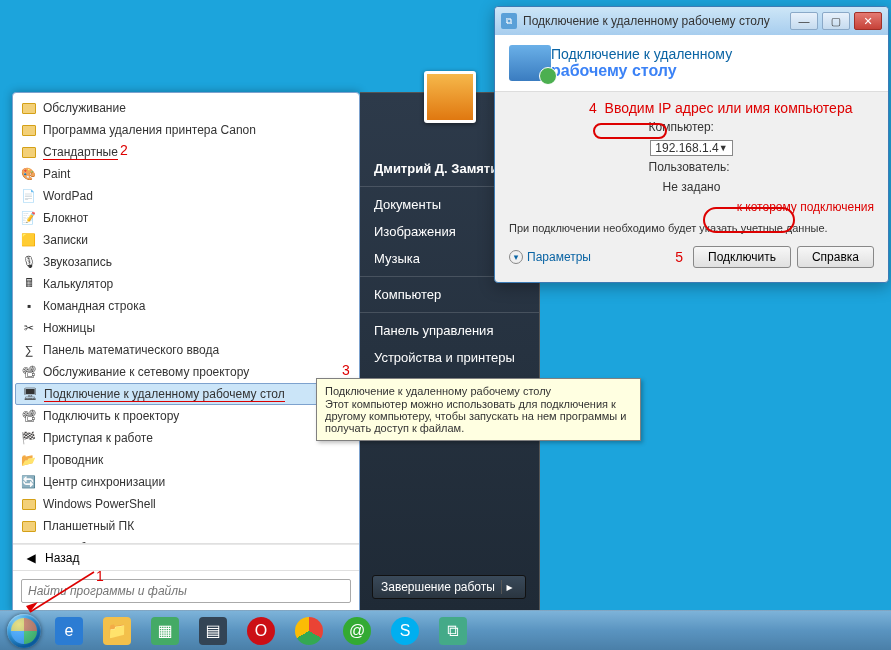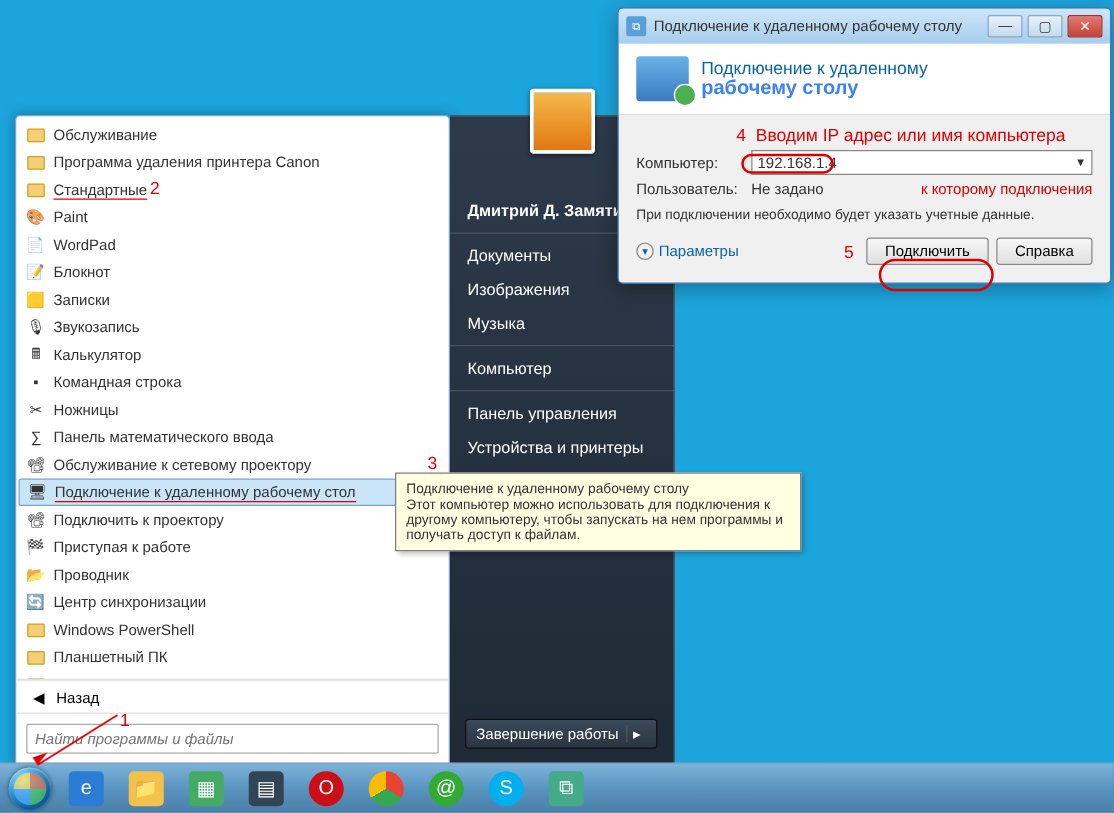--- a/index.html
+++ b/index.html
@@ -30,28 +30,28 @@
 .tooltip { position: absolute; left: 316px; top: 378px; width: 325px; background: #ffffe1; border: 1px solid #808080; padding: 6px 8px; font-size: 11px; color: #333; box-shadow: 2px 2px 4px rgba(0,0,0,.25); z-index: 20; }
 .tooltip-title { font-weight: 400; margin-bottom: 1px; }
 
 
 .rdp { position: absolute; left: 494px; top: 6px; width: 395px; background: #f0f0f0; border: 1px solid #3c7bb5; border-radius: 4px; box-shadow: 0 4px 16px rgba(0,0,0,.3); }
 .rdp-title { height: 28px; background: linear-gradient(#cde6f7, #a7cdee); display: flex; align-items: center; padding: 0 6px; font-size: 12px; color: #333; border-radius: 4px 4px 0 0; }
 .rdp-title-ico { width: 16px; height: 16px; margin-right: 6px; background: #5aa0d8; border-radius: 2px; display:inline-flex;align-items:center;justify-content:center;color:#fff;font-size:9px; }
 .rdp-winbtns { margin-left: auto; display: flex; gap: 4px; }
 .rdp-winbtn { width: 28px; height: 18px; background: linear-gradient(#e8f1fb,#c5dbef); border: 1px solid #8aa9c8; border-radius: 2px; display: flex; align-items: center; justify-content: center; font-size: 11px; cursor: pointer; }
 .rdp-winbtn.close { background: linear-gradient(#e47a72,#c64238); color: #fff; border-color: #a03028; }
-.rdp-head { display: flex; align-items: center; gap: 10px; padding: 10px 14px; background: #fff; border-bottom: 1px solid #ddd; }
+.rdp-head { display: flex; align-items: center; gap: 0; padding: 10px 14px; background: #fff; border-bottom: 1px solid #ddd; }
 .rdp-head-ico { width: 42px; height: 36px; background: linear-gradient(#6ab0e8,#3a7cc0); border-radius: 3px; position: relative; }
 .rdp-head-ico::after { content:""; position:absolute; right:-6px; bottom:-4px; width:16px; height:16px; background:#4caf50; border-radius:50%; border:1px solid #fff; }
 .rdp-head-text { flex: 1; }
 .rdp-head-text .line1 { color: #0a64a4; font-size: 14px; }
 .rdp-head-text .line2 { color: #3b82f6; font-size: 16px; font-weight: bold; }
 .rdp-body { padding: 8px 14px 14px; font-size: 12px; color: #333; }
-.rdp-row { display: flex; align-items: center; margin: 4px 0; gap: 6px; }
+.rdp-row { display: flex; align-items: center; margin: 4px 0; gap: 6px; flex-direction: column; }
 .rdp-label { width: 86px; }
 .rdp-combo { flex: 1; height: 20px; border: 1px solid #888; background: #fff; padding: 0 4px; font-size: 12px; display: flex; align-items: center; justify-content: space-between; }
 .rdp-note { font-size: 11px; margin: 8px 0 12px; }
 .rdp-footer { display: flex; align-items: center; gap: 6px; }
 .rdp-expand { display: flex; align-items: center; gap: 4px; cursor: pointer; color: #0a64a4; }
 .rdp-expand-ico { width: 14px; height: 14px; border: 1px solid #888; border-radius: 50%; display: flex; align-items: center; justify-content: center; font-size: 9px; }
 .rdp-btn { height: 22px; padding: 0 14px; background: linear-gradient(#f7f7f7,#e0e0e0); border: 1px solid #888; border-radius: 3px; font-size: 12px; cursor: pointer; }
 
 
 .anno { position: absolute; color: #d00; font-size: 14px; font-weight: 400; pointer-events: none; z-index: 30; }

